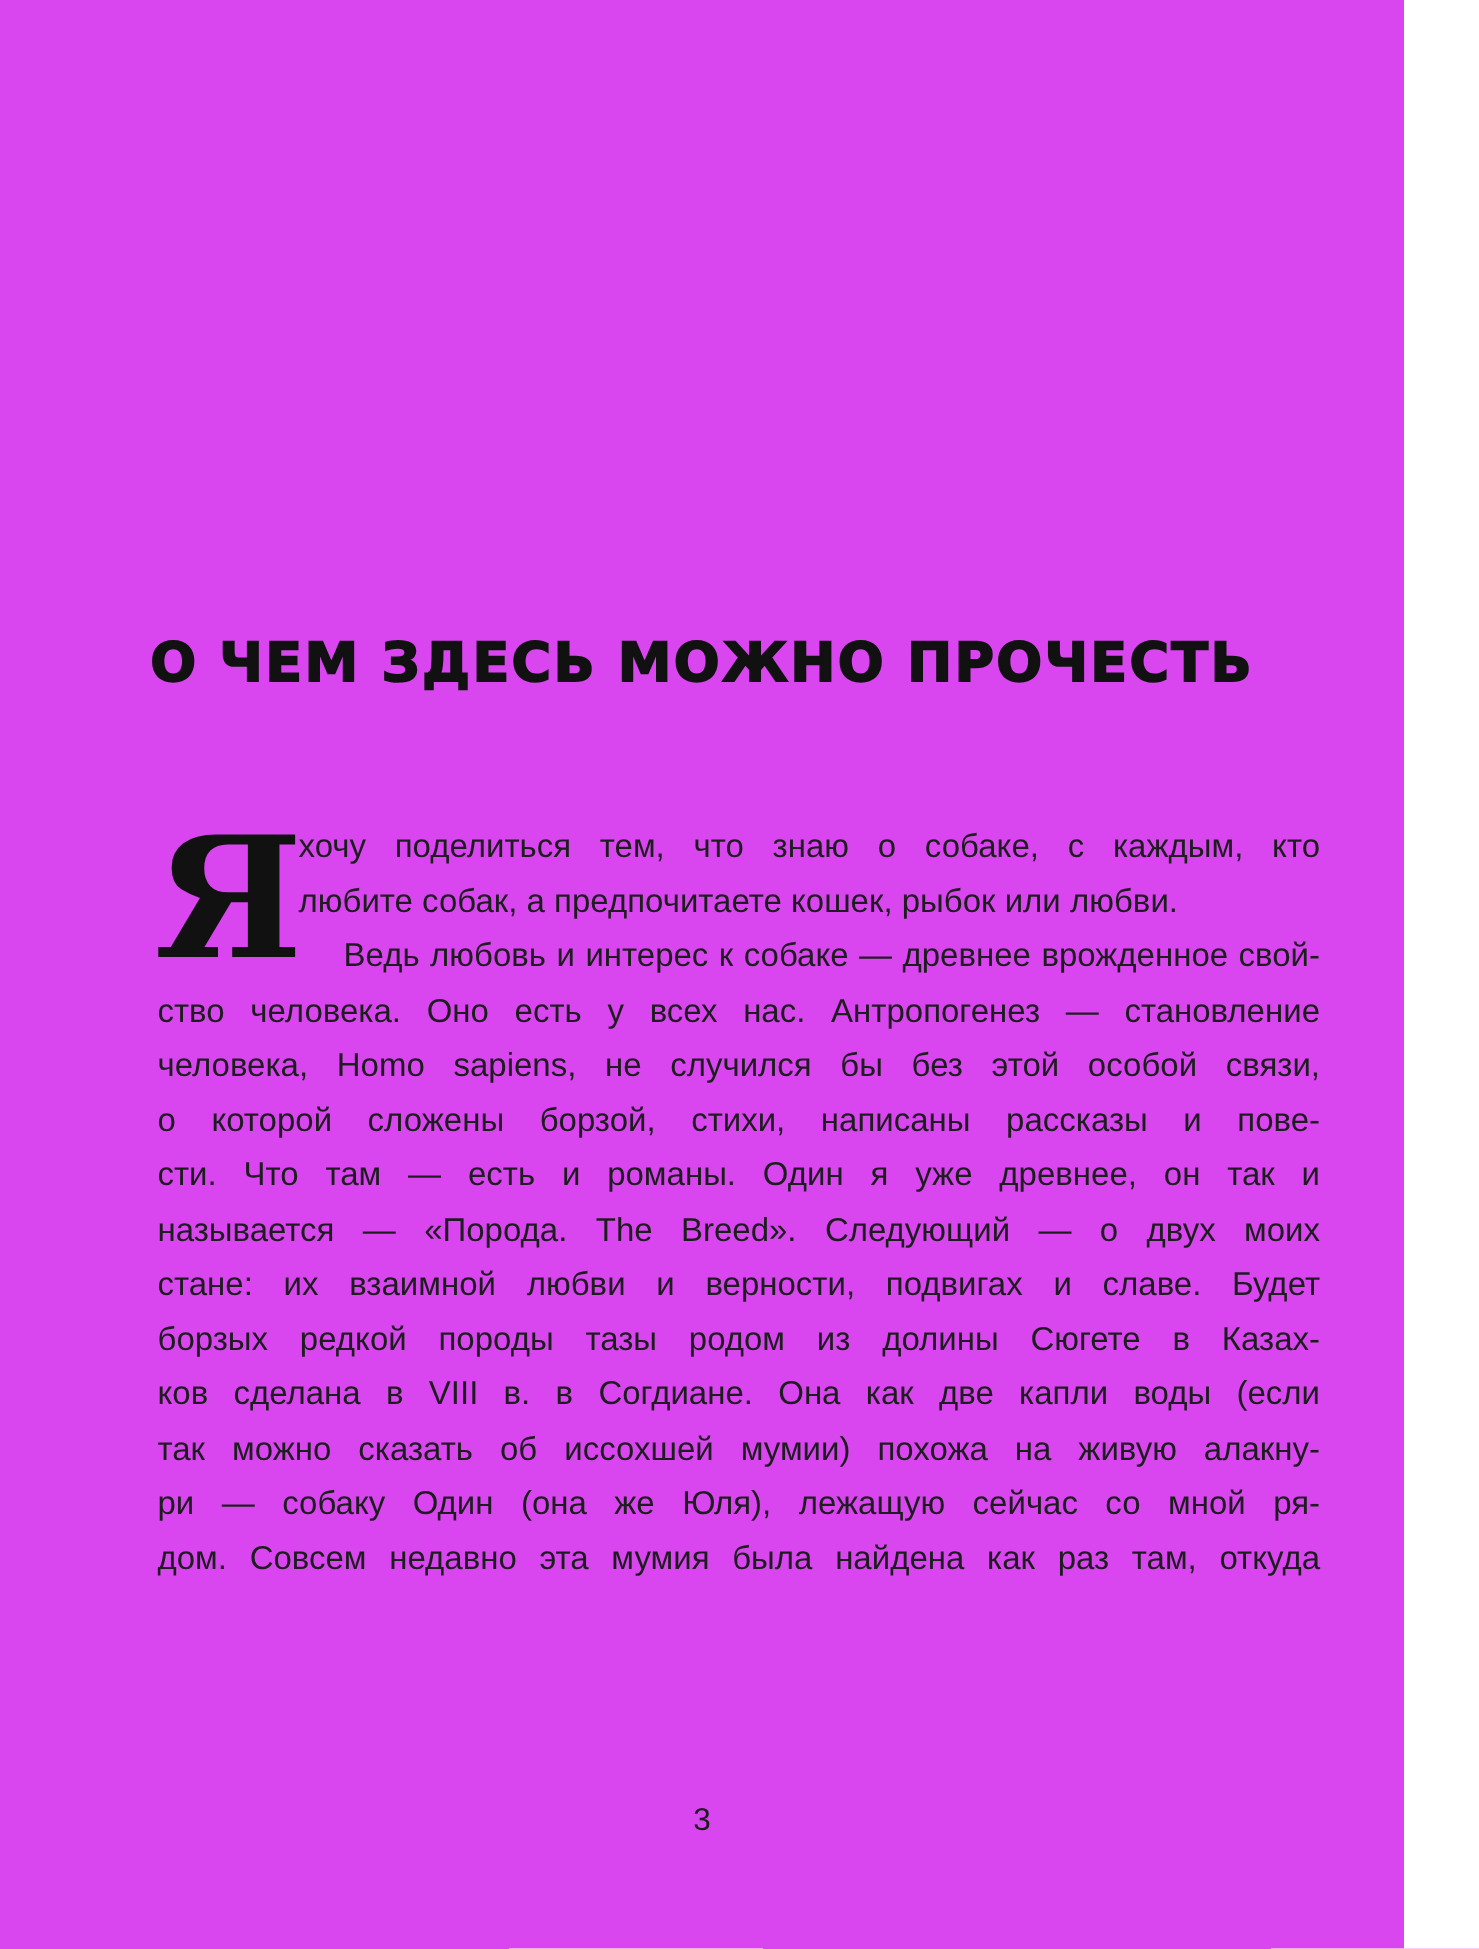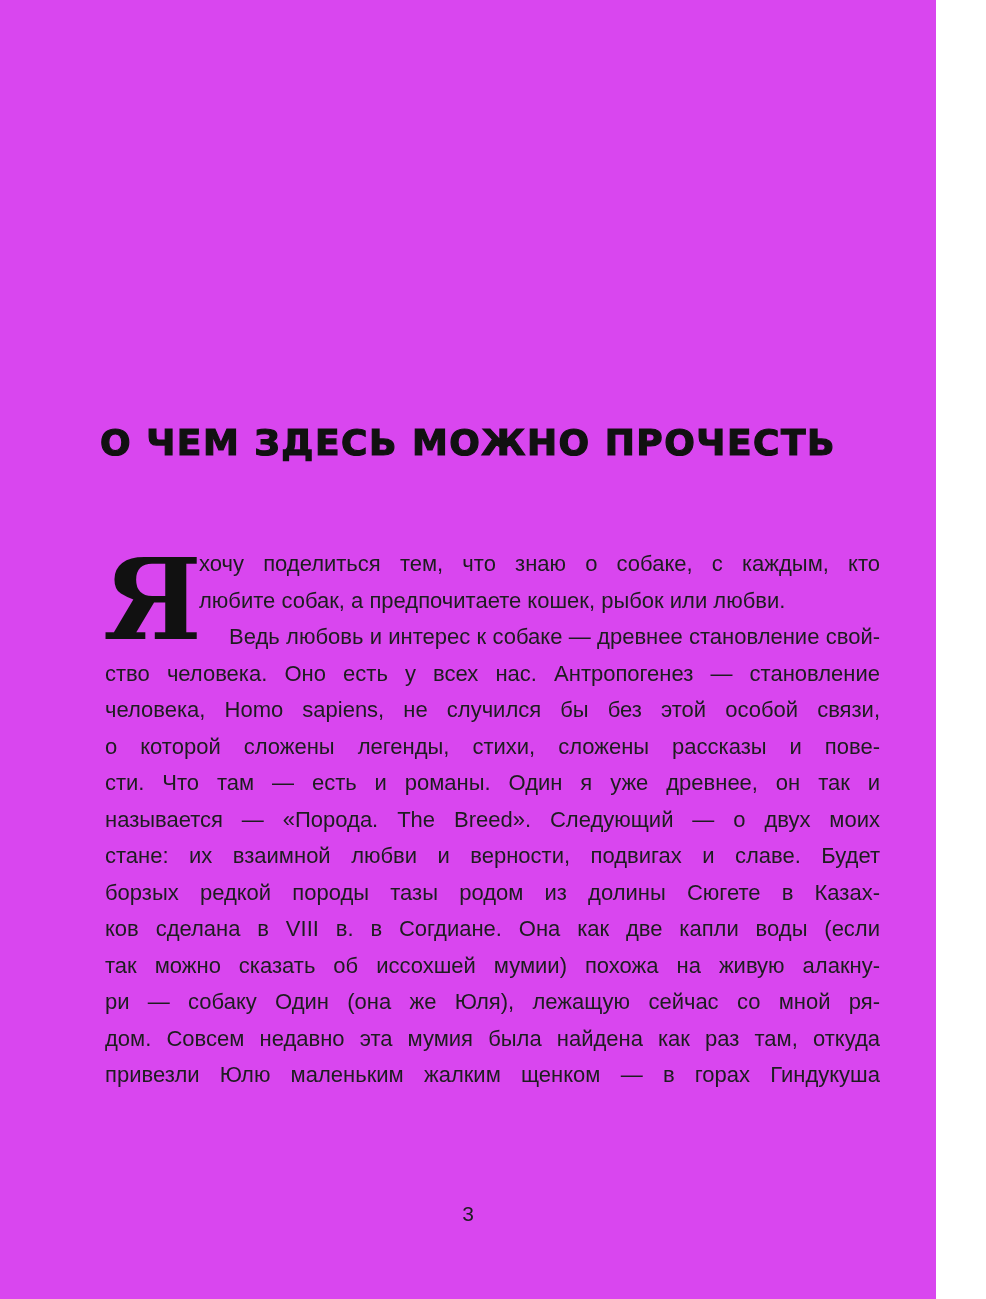--- a/index.html
+++ b/index.html
@@ -84,32 +84,31 @@
 
   <div class="text-block">
 
     <div class="para">
       <span class="drop-cap">Я</span>
       <div class="line">хочу поделиться тем, что знаю о собаке, с каждым, кто</div>
       <div class="line end">любите собак, а предпочитаете кошек, рыбок или любви.</div>
     </div>
 
     <div class="para">
-      <div class="line indent">Ведь любовь и интерес к собаке — древнее становление свой-</div>
+      <div class="line indent">Ведь любовь и интерес к собаке — древнее врожденное свой-</div>
       <div class="line">ство человека. Оно есть у всех нас. Антропогенез — становление</div>
       <div class="line">человека, Homo sapiens, не случился бы без этой особой связи,</div>
-      <div class="line">о которой сложены легенды, стихи, сложены рассказы и пове-</div>
+      <div class="line">о которой сложены борзой, стихи, написаны рассказы и пове-</div>
       <div class="line">сти. Что там — есть и романы. Один я уже древнее, он так и</div>
       <div class="line">называется — «Порода. The Breed». Следующий — о двух моих</div>
       <div class="line">стане: их взаимной любви и верности, подвигах и славе. Будет</div>
       <div class="line">борзых редкой породы тазы родом из долины Сюгете в Казах-</div>
       <div class="line">ков сделана в VIII в. в Согдиане. Она как две капли воды (если</div>
       <div class="line">так можно сказать об иссохшей мумии) похожа на живую алакну-</div>
       <div class="line">ри — собаку Один (она же Юля), лежащую сейчас со мной ря-</div>
       <div class="line">дом. Совсем недавно эта мумия была найдена как раз там, откуда</div>
-      <div class="line">привезли Юлю маленьким жалким щенком — в горах Гиндукуша</div>
     </div>
 
   </div>
 
   <div class="page-number">3</div>
 
 </div>
 
 </body></html>

